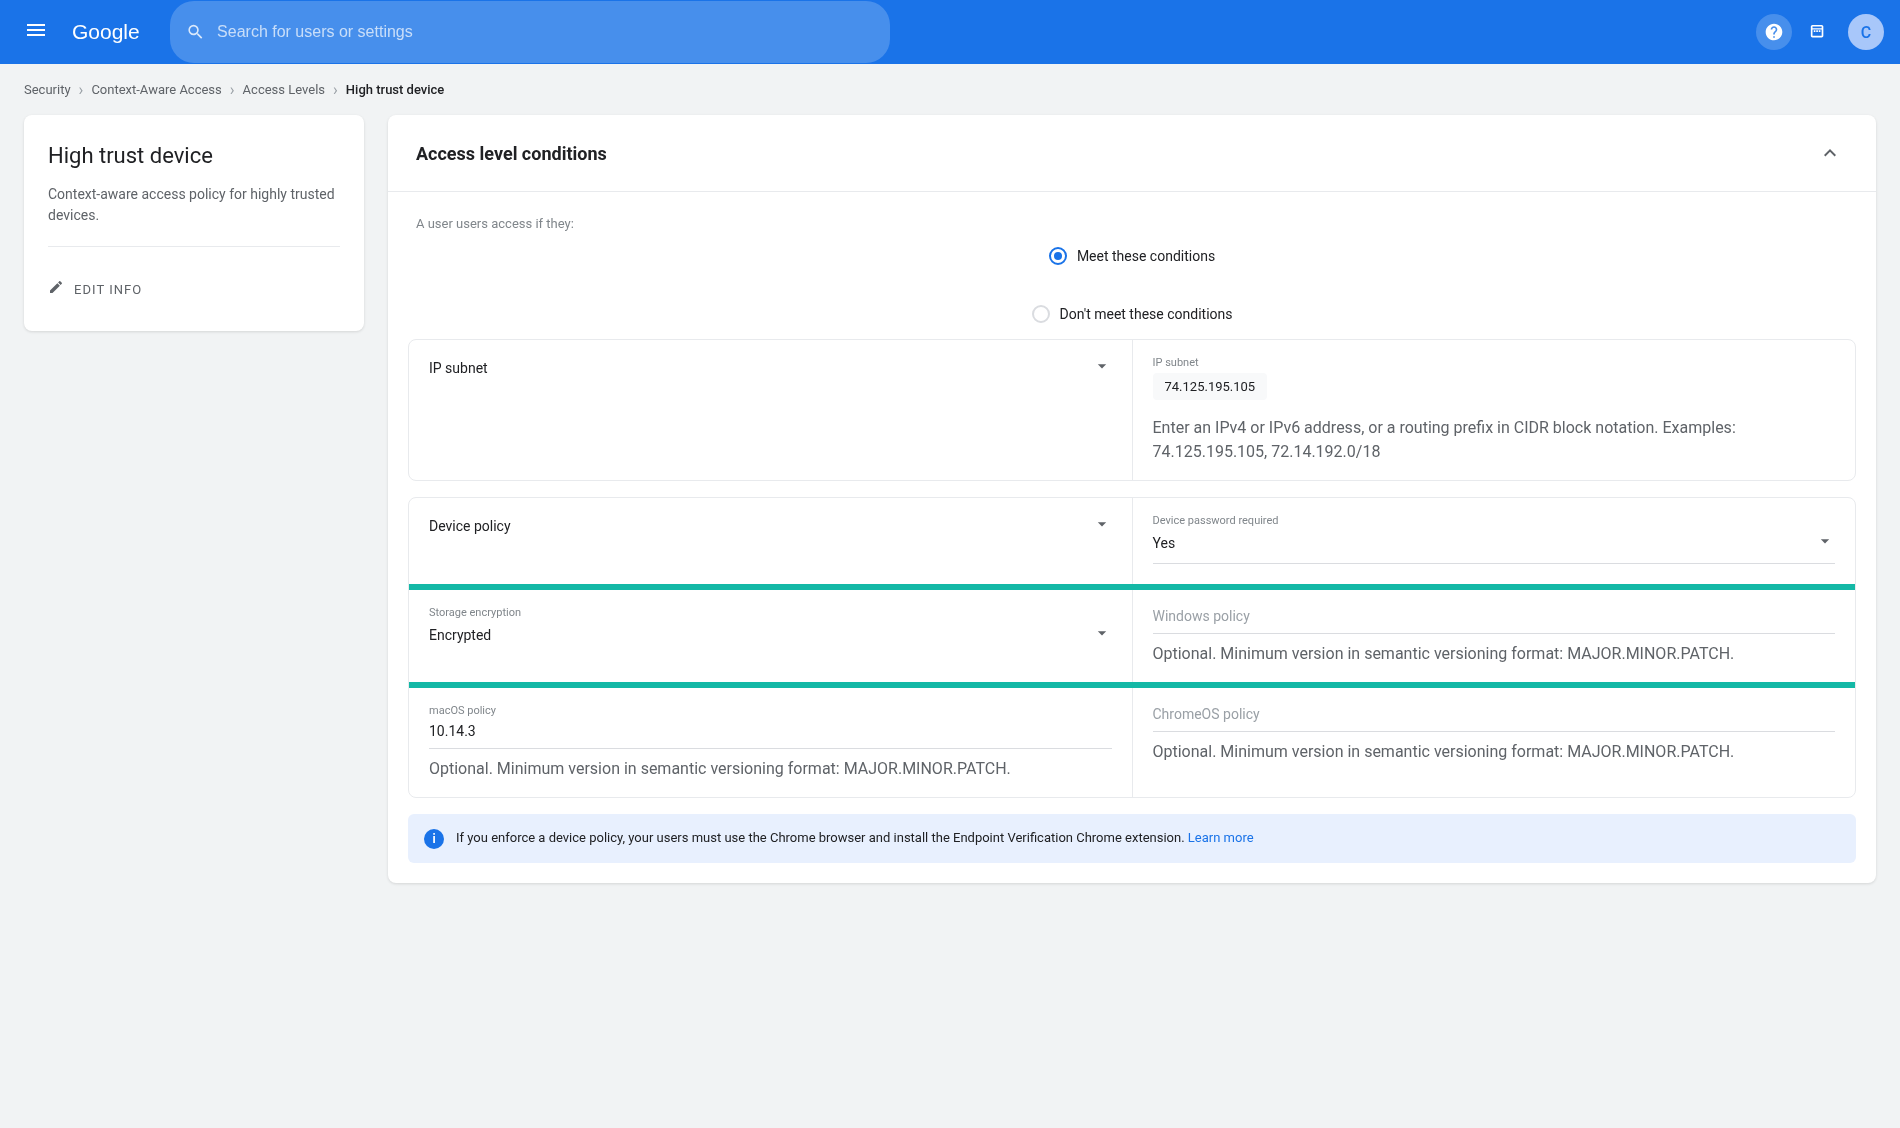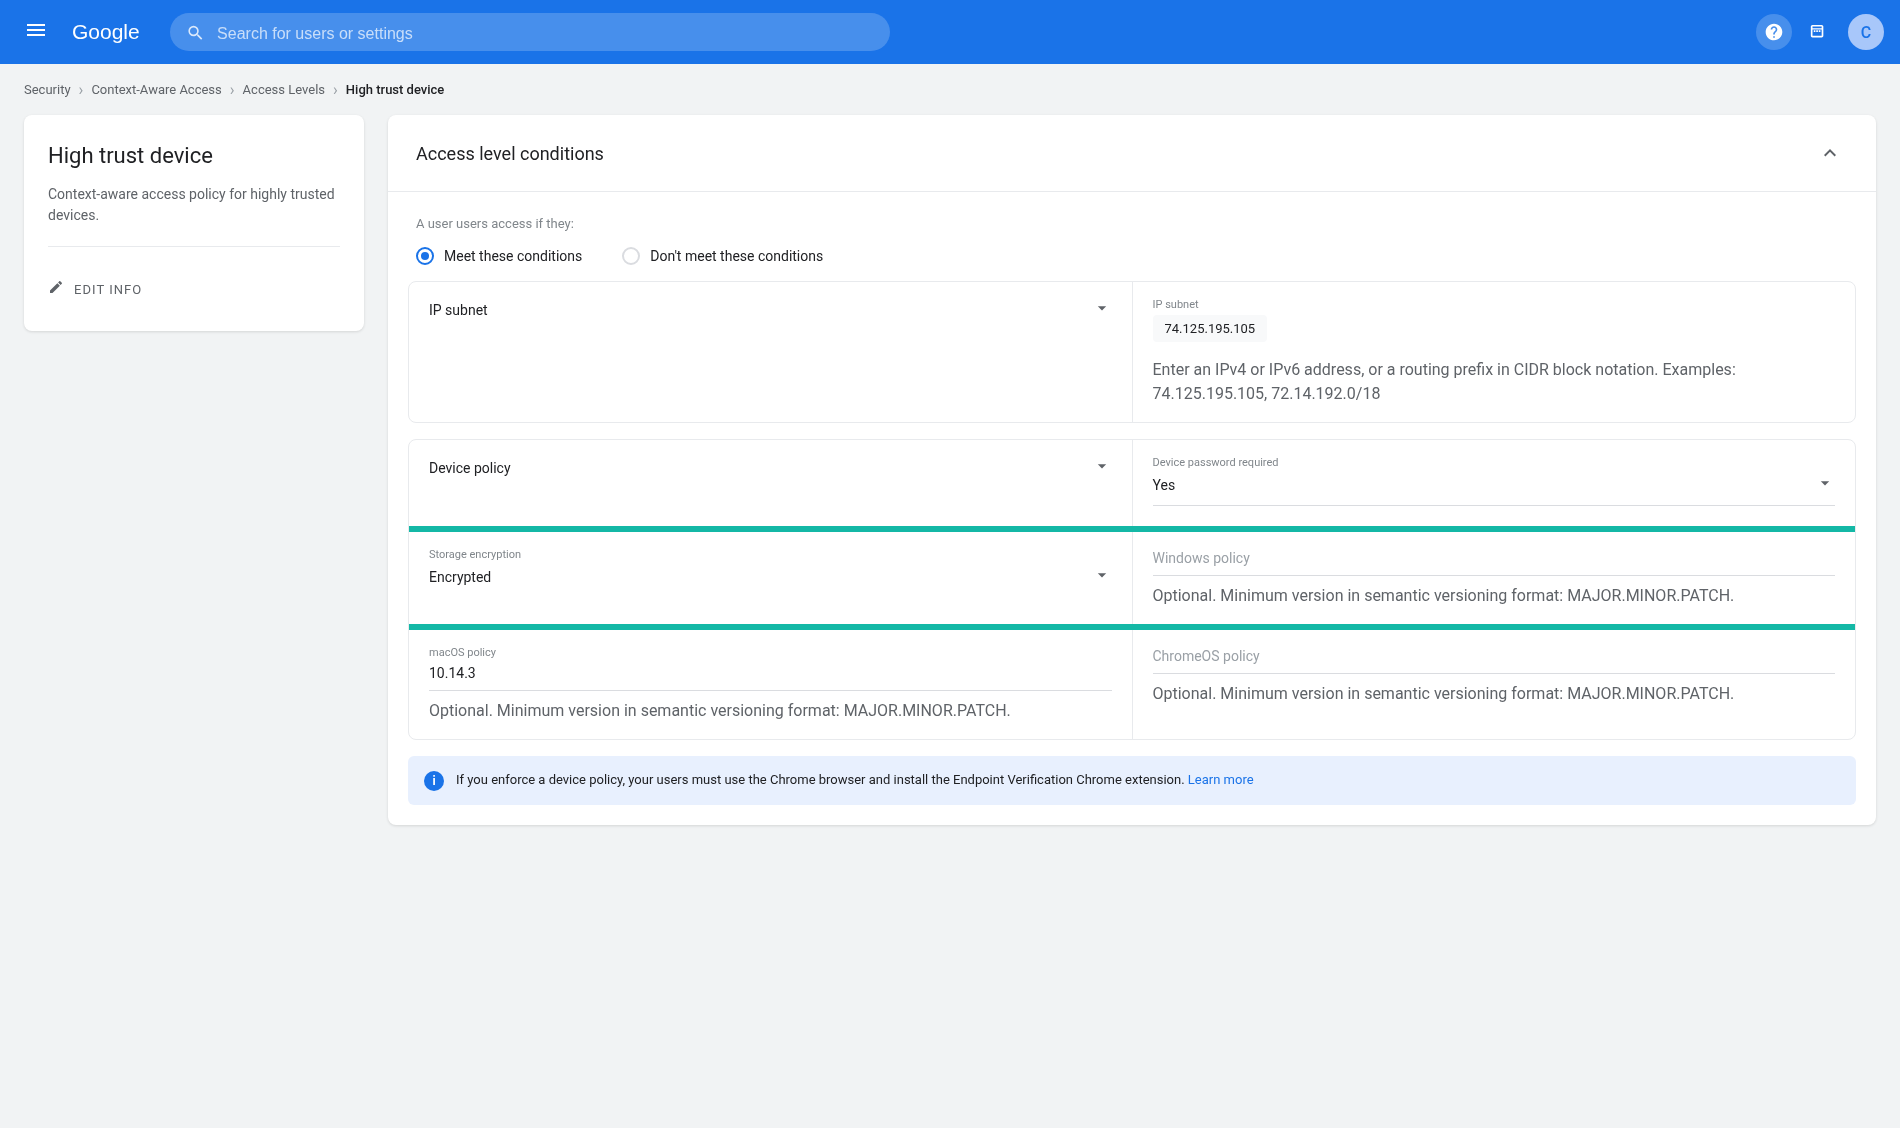--- a/index.html
+++ b/index.html
@@ -29,23 +29,23 @@
       font-weight: 400;
       text-decoration: none;
       margin-right: 8px;
     }
     .header-search {
       flex: 1;
       max-width: 720px;
       background: rgba(255,255,255,0.2);
       border-radius: 24px;
       display: flex;
-      align-items: flex-end;
-      padding: 8px 16px;
-      height: 38px;
+      align-items: center;
+      padding: 16px 16px;
+      height: 62px;
       gap: 12px;
     }
     .header-search input {
       background: transparent;
       border: none;
       outline: none;
       color: white;
       font-size: 16px;
       width: 100%;
     }
@@ -158,21 +158,21 @@
     }
     .right-panel-header {
       display: flex;
       align-items: center;
       justify-content: space-between;
       padding: 20px 28px;
       border-bottom: 1px solid #e8eaed;
     }
     .right-panel-title {
       font-size: 18px;
-      font-weight: 400;
+      font-weight: 700;
       color: #202124;
     }
     .collapse-btn {
       cursor: pointer;
       color: #5f6368;
       font-size: 20px;
       display: flex; align-items: center; justify-content: center;
       width: 36px; height: 36px;
     }
 
@@ -182,20 +182,21 @@
     }
     .conditions-label {
       font-size: 13px;
       color: #80868b;
       margin-bottom: 16px;
     }
     .radio-group {
       display: flex;
       gap: 40px;
       align-items: center;
+      flex-direction: column;
     }
     .radio-option {
       display: flex;
       align-items: center;
       gap: 10px;
       cursor: pointer;
       font-size: 14px;
       color: #202124;
     }
     .radio-circle {

